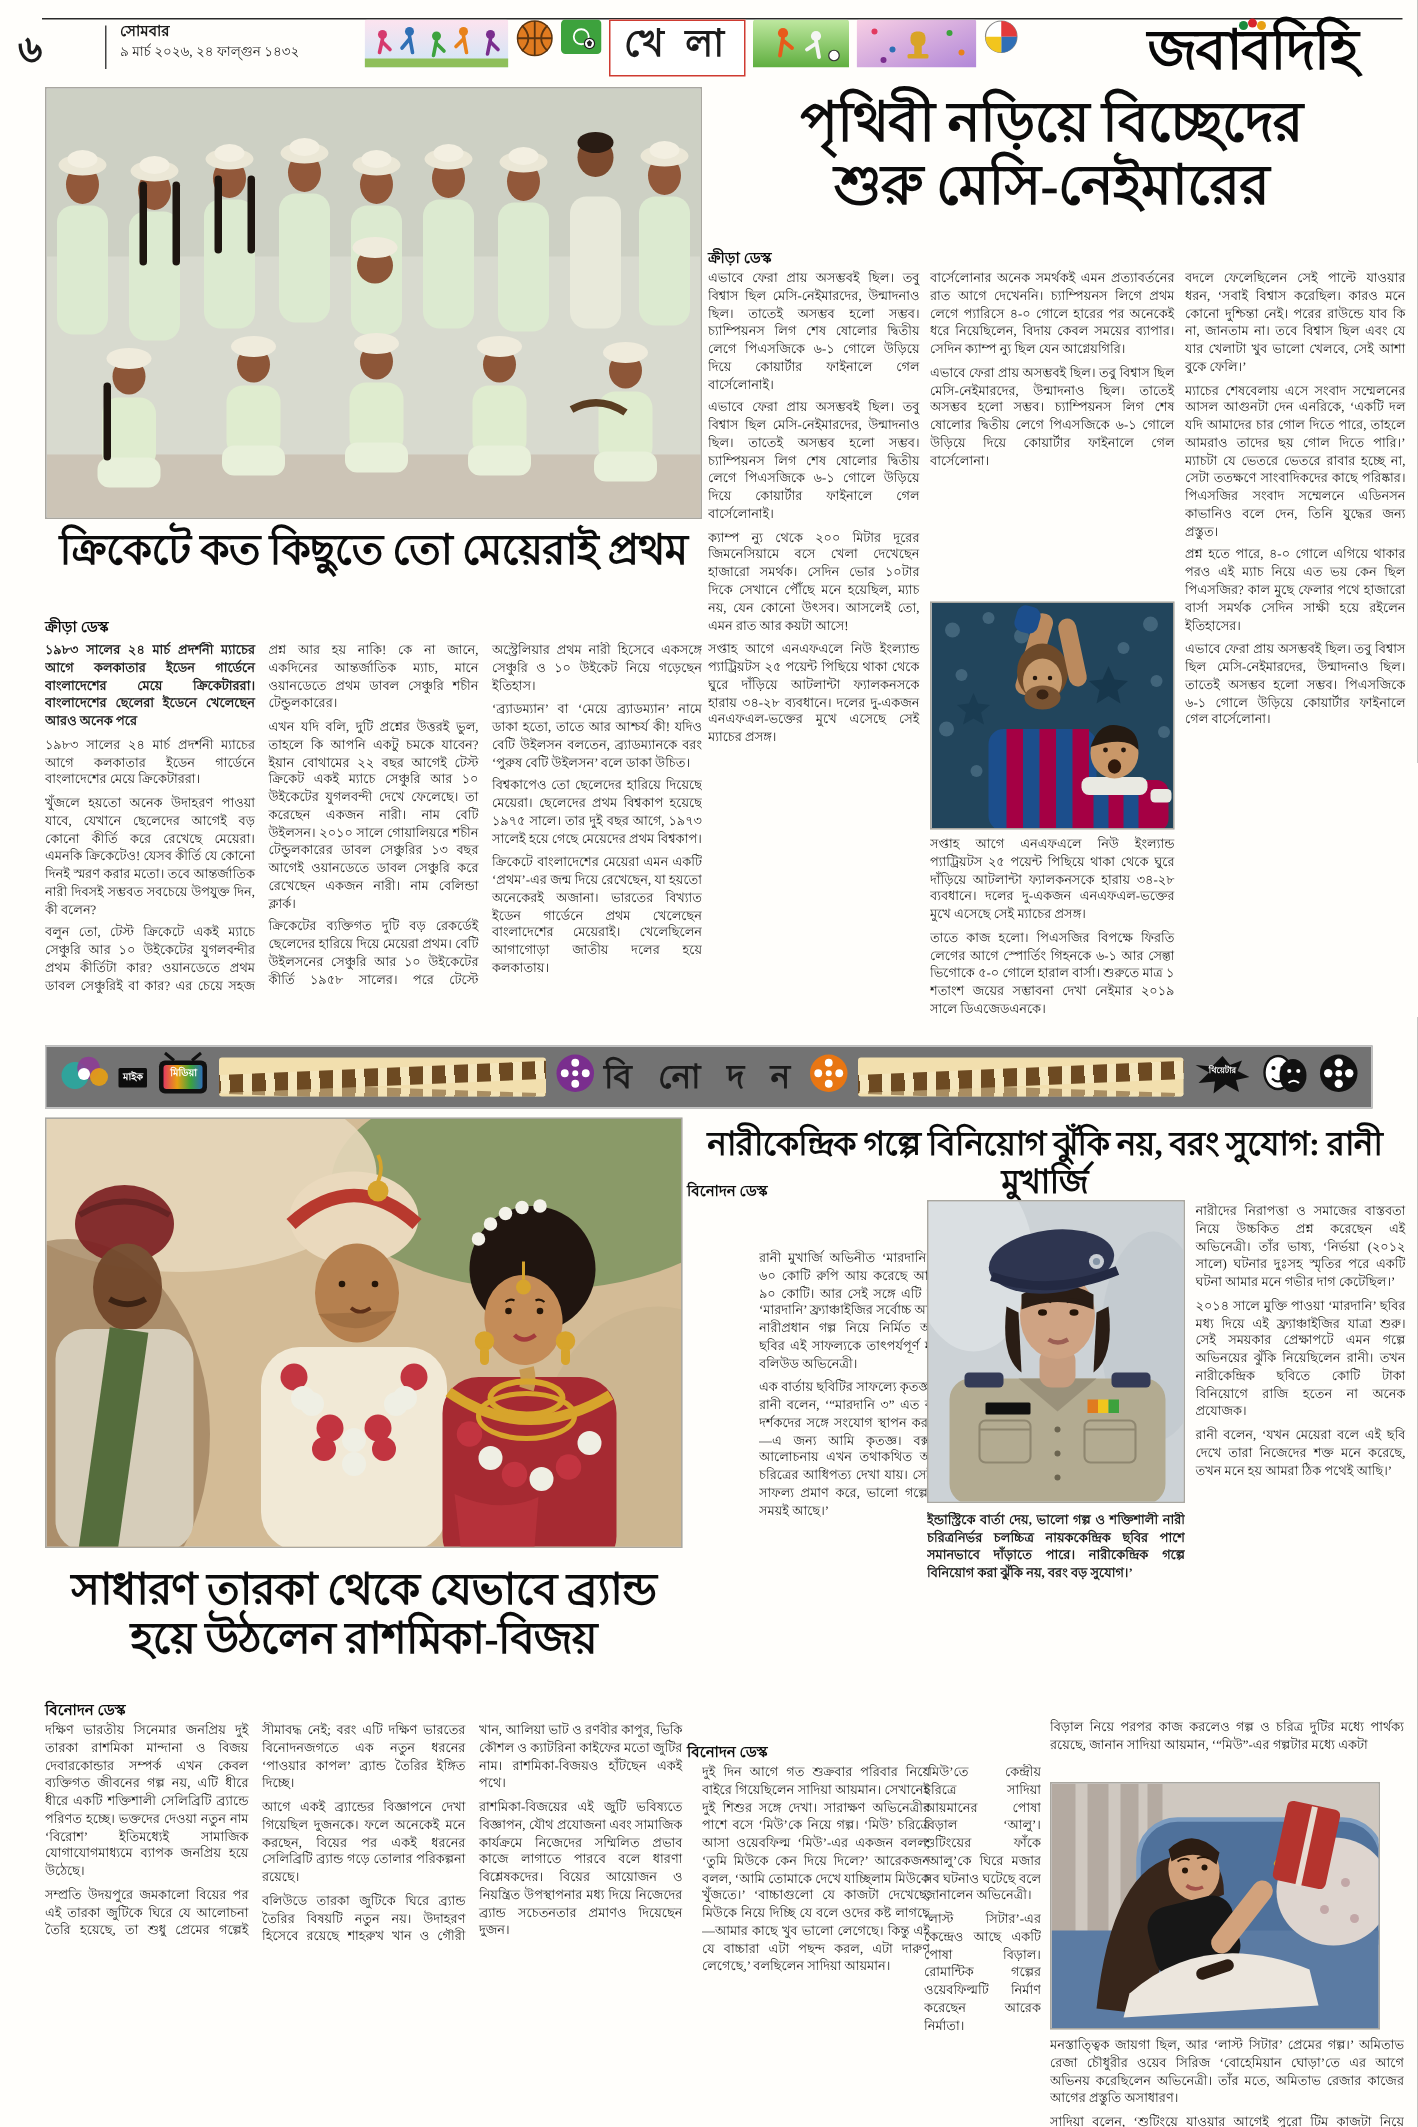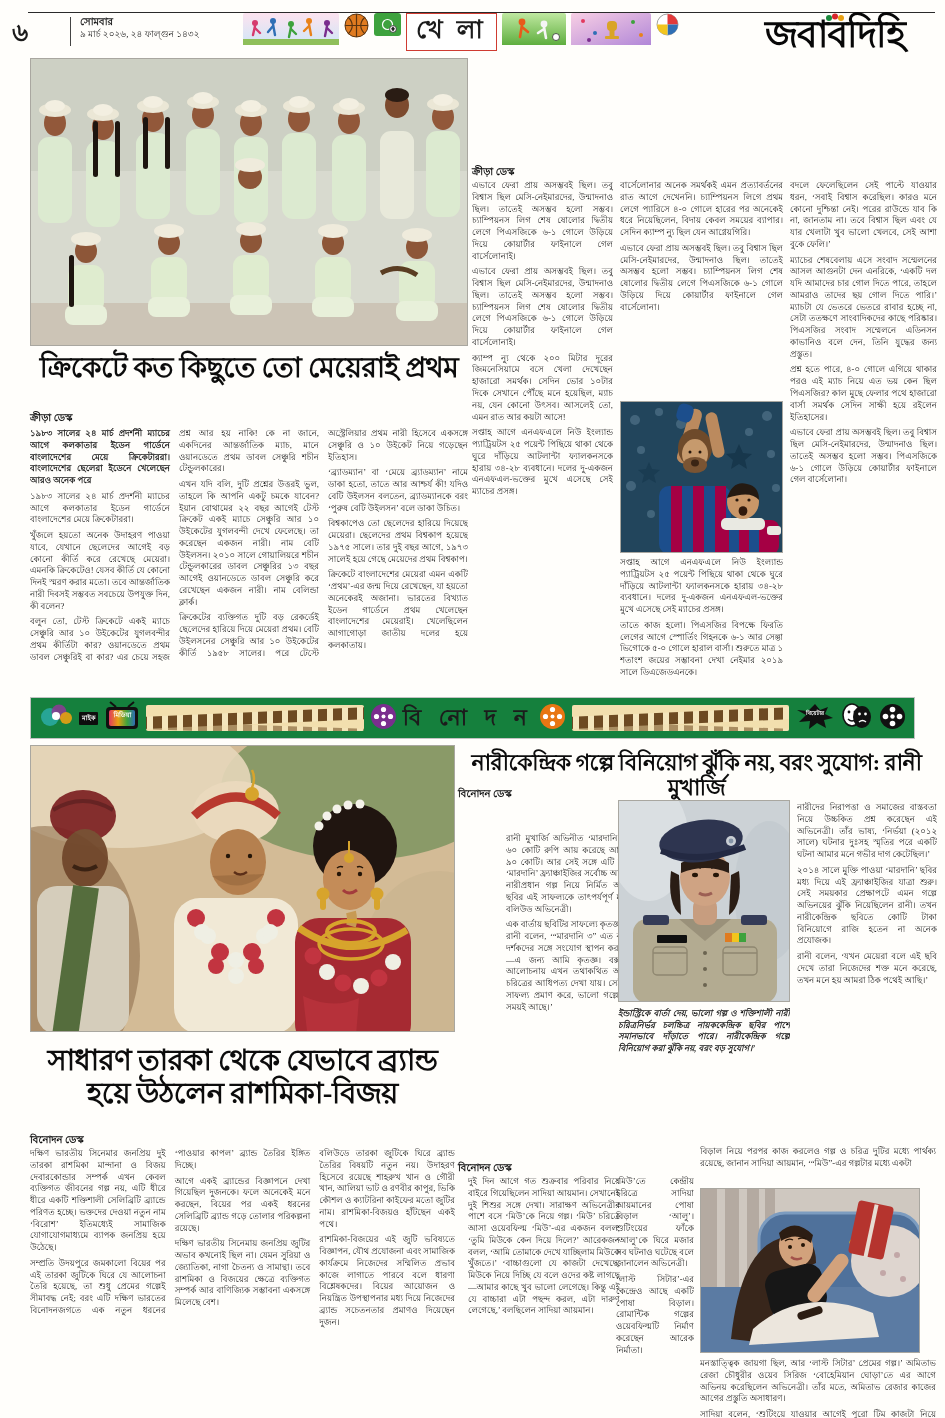--- a/index.html
+++ b/index.html
@@ -6,34 +6,34 @@
   #paper{position:relative;width:945px;height:1418px;margin:0 auto;background:#fffefb;
          font-family:"Liberation Serif",serif;color:#1c1c1c;overflow:hidden;}
   .abs{position:absolute;}
   .rule{background:#2a2a2a;}
   .bodytext{font-size:8.6px;line-height:1.37;text-align:justify;color:#1d1d1d;overflow:hidden;}
   .bodytext p{margin:0 0 4px 0;}
   .lead{font-weight:bold;}
   .cols3{column-count:3;column-gap:9px;}
   .headline{font-weight:bold;color:#0c0c0c;text-align:center;line-height:1.14;letter-spacing:-0.5px;}
   .byline{font-weight:bold;font-size:10px;color:#0e0e0e;}
-  .caption{font-size:8.6px;font-weight:bold;line-height:1.36;text-align:justify;color:#1d1d1d;overflow:hidden;font-style:italic;}
+  .caption{font-size:8.6px;font-weight:bold;line-height:1.36;text-align:justify;color:#1d1d1d;overflow:hidden;}
   .photo{box-sizing:border-box;border:1px solid #a9a7a0;overflow:hidden;background:#ddd;}
   .photo svg{display:block;}
   
   .pgnum{font-size:25px;font-weight:bold;}
   .dayline{font-size:10px;font-weight:bold;line-height:1.25;}
   .dateline{font-size:9px;line-height:1.3;}
   .masthead{font-size:37px;font-weight:bold;letter-spacing:-1px;line-height:1;color:#070707;
             font-family:"Liberation Serif",serif;text-align:center;}
   .khela-box{border:1.5px solid #cf3b31;background:#fff;padding:1px 9px;font-size:25px;
              font-weight:bold;letter-spacing:4px;line-height:1.2;}
   .hdr-strip{border-radius:2px;overflow:hidden;}
   
-  .banner{box-sizing:border-box;border:1px solid #c3c3c3;background:#15803d;display:flex;
+  .banner{box-sizing:border-box;border:1px solid #c3c3c3;background:#737373;display:flex;
           align-items:center;gap:6px;padding:0 8px;}
   .banner-title{font-size:22px;font-weight:bold;letter-spacing:6px;white-space:nowrap;}
   .filmstrip{flex:1;height:26px;position:relative;background:#f2dfae;border-radius:2px;overflow:hidden;}
   .filmstrip .band{position:absolute;left:-8px;right:-8px;top:7px;height:12px;
       background:repeating-linear-gradient(90deg,#6d4a22 0 9px,#f4e6bd 9px 15px);
       transform:rotate(-2.5deg);}
   .filmstrip .band2{top:auto;bottom:-2px;height:8px;opacity:.55;transform:rotate(2deg);}
   .icon-label{background:#0d0d0d;color:#fff;font-size:6.5px;font-weight:bold;
               padding:1px 3px;border-radius:1px;white-space:nowrap;font-family:"Liberation Sans",sans-serif;}
   .tv-label{position:absolute;left:0;right:0;top:9px;text-align:center;color:#fff;font-size:6.5px;
@@ -221,20 +221,24 @@
 
   <div class="abs headline" style="left:30px;top:352px;width:438px;font-size:28px;">
     <span>ক্রিকেটে কত কিছুতে তো মেয়েরাই প্রথম</span>
   </div>
   <div class="abs byline" style="left:30px;top:410px;">ক্রীড়া ডেস্ক</div>
   <div class="abs bodytext cols3" style="left:30px;top:428px;width:438px;height:262px;">
     <p class="lead">১৯৮৩ সালের ২৪ মার্চ প্রদর্শনী ম্যাচের আগে কলকাতার ইডেন গার্ডেনে বাংলাদেশের মেয়ে ক্রিকেটাররা। বাংলাদেশের ছেলেরা ইডেনে খেলেছেন আরও অনেক পরে</p>
     <span><p>১৯৮৩ সালের ২৪ মার্চ প্রদর্শনী ম্যাচের আগে কলকাতার ইডেন গার্ডেনে বাংলাদেশের মেয়ে ক্রিকেটাররা।</p><p>খুঁজলে হয়তো অনেক উদাহরণ পাওয়া যাবে, যেখানে ছেলেদের আগেই বড় কোনো কীর্তি করে রেখেছে মেয়েরা। এমনকি ক্রিকেটেও! যেসব কীর্তি যে কোনো দিনই স্মরণ করার মতো। তবে আন্তর্জাতিক নারী দিবসই সম্ভবত সবচেয়ে উপযুক্ত দিন, কী বলেন?</p><p>বলুন তো, টেস্ট ক্রিকেটে একই ম্যাচে সেঞ্চুরি আর ১০ উইকেটের যুগলবন্দীর প্রথম কীর্তিটা কার? ওয়ানডেতে প্রথম ডাবল সেঞ্চুরিই বা কার? এর চেয়ে সহজ প্রশ্ন আর হয় নাকি! কে না জানে, একদিনের আন্তর্জাতিক ম্যাচ, মানে ওয়ানডেতে প্রথম ডাবল সেঞ্চুরি শচীন টেন্ডুলকারের।</p><p>এখন যদি বলি, দুটি প্রশ্নের উত্তরই ভুল, তাহলে কি আপনি একটু চমকে যাবেন? ইয়ান বোথামের ২২ বছর আগেই টেস্ট ক্রিকেট একই ম্যাচে সেঞ্চুরি আর ১০ উইকেটের যুগলবন্দী দেখে ফেলেছে। তা করেছেন একজন নারী। নাম বেটি উইলসন। ২০১০ সালে গোয়ালিয়রে শচীন টেন্ডুলকারের ডাবল সেঞ্চুরির ১৩ বছর আগেই ওয়ানডেতে ডাবল সেঞ্চুরি করে রেখেছেন একজন নারী। নাম বেলিন্ডা ক্লার্ক।</p><p>ক্রিকেটের ব্যক্তিগত দুটি বড় রেকর্ডেই ছেলেদের হারিয়ে দিয়ে মেয়েরা প্রথম। বেটি উইলসনের সেঞ্চুরি আর ১০ উইকেটের কীর্তি ১৯৫৮ সালের। পরে টেস্টে অস্ট্রেলিয়ার প্রথম নারী হিসেবে একসঙ্গে সেঞ্চুরি ও ১০ উইকেট নিয়ে গড়েছেন ইতিহাস।</p><p>‘ব্র্যাডম্যান’ বা ‘মেয়ে ব্র্যাডম্যান’ নামে ডাকা হতো, তাতে আর আশ্চর্য কী! যদিও বেটি উইলসন বলতেন, ব্র্যাডম্যানকে বরং ‘পুরুষ বেটি উইলসন’ বলে ডাকা উচিত।</p><p>বিশ্বকাপেও তো ছেলেদের হারিয়ে দিয়েছে মেয়েরা। ছেলেদের প্রথম বিশ্বকাপ হয়েছে ১৯৭৫ সালে। তার দুই বছর আগে, ১৯৭৩ সালেই হয়ে গেছে মেয়েদের প্রথম বিশ্বকাপ।</p><p>ক্রিকেটে বাংলাদেশের মেয়েরা এমন একটি ‘প্রথম’-এর জন্ম দিয়ে রেখেছেন, যা হয়তো অনেকেরই অজানা। ভারতের বিখ্যাত ইডেন গার্ডেনে প্রথম খেলেছেন বাংলাদেশের মেয়েরাই। খেলেছিলেন আগাগোড়া জাতীয় দলের হয়ে কলকাতায়।</p></span>
   </div>
 
+  <div class="abs headline" style="left:465px;top:62px;width:472px;font-size:37px;">
+    <div>পৃথিবী নড়িয়ে বিচ্ছেদের</div>
+    <div>শুরু মেসি-নেইমারের</div>
+  </div>
   <div class="abs byline" style="left:472px;top:164px;">ক্রীড়া ডেস্ক</div>
   <div class="abs bodytext" style="left:472px;top:180px;width:141px;height:512px;">
       <p>এভাবে ফেরা প্রায় অসম্ভবই ছিল। তবু বিশ্বাস ছিল মেসি-নেইমারদের, উন্মাদনাও ছিল। তাতেই অসম্ভব হলো সম্ভব। চ্যাম্পিয়নস লিগ শেষ ষোলোর দ্বিতীয় লেগে পিএসজিকে ৬-১ গোলে উড়িয়ে দিয়ে কোয়ার্টার ফাইনালে গেল বার্সেলোনাই।</p>
       <p>এভাবে ফেরা প্রায় অসম্ভবই ছিল। তবু বিশ্বাস ছিল মেসি-নেইমারদের, উন্মাদনাও ছিল। তাতেই অসম্ভব হলো সম্ভব। চ্যাম্পিয়নস লিগ শেষ ষোলোর দ্বিতীয় লেগে পিএসজিকে ৬-১ গোলে উড়িয়ে দিয়ে কোয়ার্টার ফাইনালে গেল বার্সেলোনাই।</p>
       <p>ক্যাম্প ন্যু থেকে ২০০ মিটার দূরের জিমনেসিয়ামে বসে খেলা দেখেছেন হাজারো সমর্থক। সেদিন ভোর ১০টার দিকে সেখানে পৌঁছে মনে হয়েছিল, ম্যাচ নয়, যেন কোনো উৎসব। আসলেই তো, এমন রাত আর কয়টা আসে!</p>
       <p>সপ্তাহ আগে এনএফএলে নিউ ইংল্যান্ড প্যাট্রিয়টস ২৫ পয়েন্ট পিছিয়ে থাকা থেকে ঘুরে দাঁড়িয়ে আটলান্টা ফ্যালকনসকে হারায় ৩৪-২৮ ব্যবধানে। দলের দু-একজন এনএফএল-ভক্তের মুখে এসেছে সেই ম্যাচের প্রসঙ্গ।</p>
     </div>
   <div class="abs bodytext" style="left:620px;top:180px;width:163px;height:218px;">
       <p>বার্সেলোনার অনেক সমর্থকই এমন প্রত্যাবর্তনের রাত আগে দেখেননি। চ্যাম্পিয়নস লিগে প্রথম লেগে প্যারিসে ৪-০ গোলে হারের পর অনেকেই ধরে নিয়েছিলেন, বিদায় কেবল সময়ের ব্যাপার। সেদিন ক্যাম্প ন্যু ছিল যেন আগ্নেয়গিরি।</p>
       <p>এভাবে ফেরা প্রায় অসম্ভবই ছিল। তবু বিশ্বাস ছিল মেসি-নেইমারদের, উন্মাদনাও ছিল। তাতেই অসম্ভব হলো সম্ভব। চ্যাম্পিয়নস লিগ শেষ ষোলোর দ্বিতীয় লেগে পিএসজিকে ৬-১ গোলে উড়িয়ে দিয়ে কোয়ার্টার ফাইনালে গেল বার্সেলোনা।</p>
@@ -464,21 +468,20 @@
 
   <div class="abs headline" style="left:30px;top:1044px;width:425px;font-size:29px;">
     <div>সাধারণ তারকা থেকে যেভাবে ব্র্যান্ড</div>
     <div>হয়ে উঠলেন রাশমিকা-বিজয়</div>
   </div>
   <div class="abs byline" style="left:30px;top:1132px;">বিনোদন ডেস্ক</div>
   <div class="abs bodytext cols3" style="left:30px;top:1148px;width:425px;height:270px;">
       <p>দক্ষিণ ভারতীয় সিনেমার জনপ্রিয় দুই তারকা রাশমিকা মান্দানা ও বিজয় দেবারকোন্ডার সম্পর্ক এখন কেবল ব্যক্তিগত জীবনের গল্প নয়, এটি ধীরে ধীরে একটি শক্তিশালী সেলিব্রিটি ব্র্যান্ডে পরিণত হচ্ছে। ভক্তদের দেওয়া নতুন নাম ‘বিরোশ’ ইতিমধ্যেই সামাজিক যোগাযোগমাধ্যমে ব্যাপক জনপ্রিয় হয়ে উঠেছে।</p>
       <p>সম্প্রতি উদয়পুরে জমকালো বিয়ের পর এই তারকা জুটিকে ঘিরে যে আলোচনা তৈরি হয়েছে, তা শুধু প্রেমের গল্পেই সীমাবদ্ধ নেই; বরং এটি দক্ষিণ ভারতের বিনোদনজগতে এক নতুন ধরনের ‘পাওয়ার কাপল’ ব্র্যান্ড তৈরির ইঙ্গিত দিচ্ছে।</p>
       <p>আগে একই ব্র্যান্ডের বিজ্ঞাপনে দেখা গিয়েছিল দুজনকে। ফলে অনেকেই মনে করছেন, বিয়ের পর একই ধরনের সেলিব্রিটি ব্র্যান্ড গড়ে তোলার পরিকল্পনা রয়েছে।</p>
-      <p>দক্ষিণ ভারতীয় সিনেমায় জনপ্রিয় জুটির অভাব কখনোই ছিল না। যেমন সুরিয়া ও জ্যোতিকা, নাগা চৈতন্য ও সামান্থা। তবে রাশমিকা ও বিজয়ের ক্ষেত্রে ব্যক্তিগত সম্পর্ক আর বাণিজ্যিক সম্ভাবনা একসঙ্গে মিলেছে বেশ।</p>
       <p>বলিউডে তারকা জুটিকে ঘিরে ব্র্যান্ড তৈরির বিষয়টি নতুন নয়। উদাহরণ হিসেবে রয়েছে শাহরুখ খান ও গৌরী খান, আলিয়া ভাট ও রণবীর কাপুর, ভিকি কৌশল ও ক্যাটরিনা কাইফের মতো জুটির নাম। রাশমিকা-বিজয়ও হাঁটছেন একই পথে।</p>
       <p>রাশমিকা-বিজয়ের এই জুটি ভবিষ্যতে বিজ্ঞাপন, যৌথ প্রযোজনা এবং সামাজিক কার্যক্রমে নিজেদের সম্মিলিত প্রভাব কাজে লাগাতে পারবে বলে ধারণা বিশ্লেষকদের। বিয়ের আয়োজন ও নিয়ন্ত্রিত উপস্থাপনার মধ্য দিয়ে নিজেদের ব্র্যান্ড সচেতনতার প্রমাণও দিয়েছেন দুজন।</p>
     </div>
 
   <div class="abs headline" style="left:455px;top:750px;width:483px;font-size:22px;">
     <span>নারীকেন্দ্রিক গল্পে বিনিয়োগ ঝুঁকি নয়, বরং সুযোগ: রানী মুখার্জি</span>
   </div>
   <div class="abs byline" style="left:458px;top:786px;">বিনোদন ডেস্ক</div>
   <div class="abs bodytext" style="left:458px;top:833px;width:152px;height:292px;margin-left:48px;">
       <p>রানী মুখার্জি অভিনীত ‘মারদানি ৩’ ভারতে ৬০ কোটি রুপি আয় করেছে আর বিশ্বব্যাপী ৯০ কোটি। আর সেই সঙ্গে এটি হয়ে উঠেছে ‘মারদানি’ ফ্র্যাঞ্চাইজির সর্বোচ্চ আয় করা ছবি। নারীপ্রধান গল্প নিয়ে নির্মিত অ্যাকশনড্রামা ছবির এই সাফল্যকে তাৎপর্যপূর্ণ মনে করছেন বলিউড অভিনেত্রী।</p>

